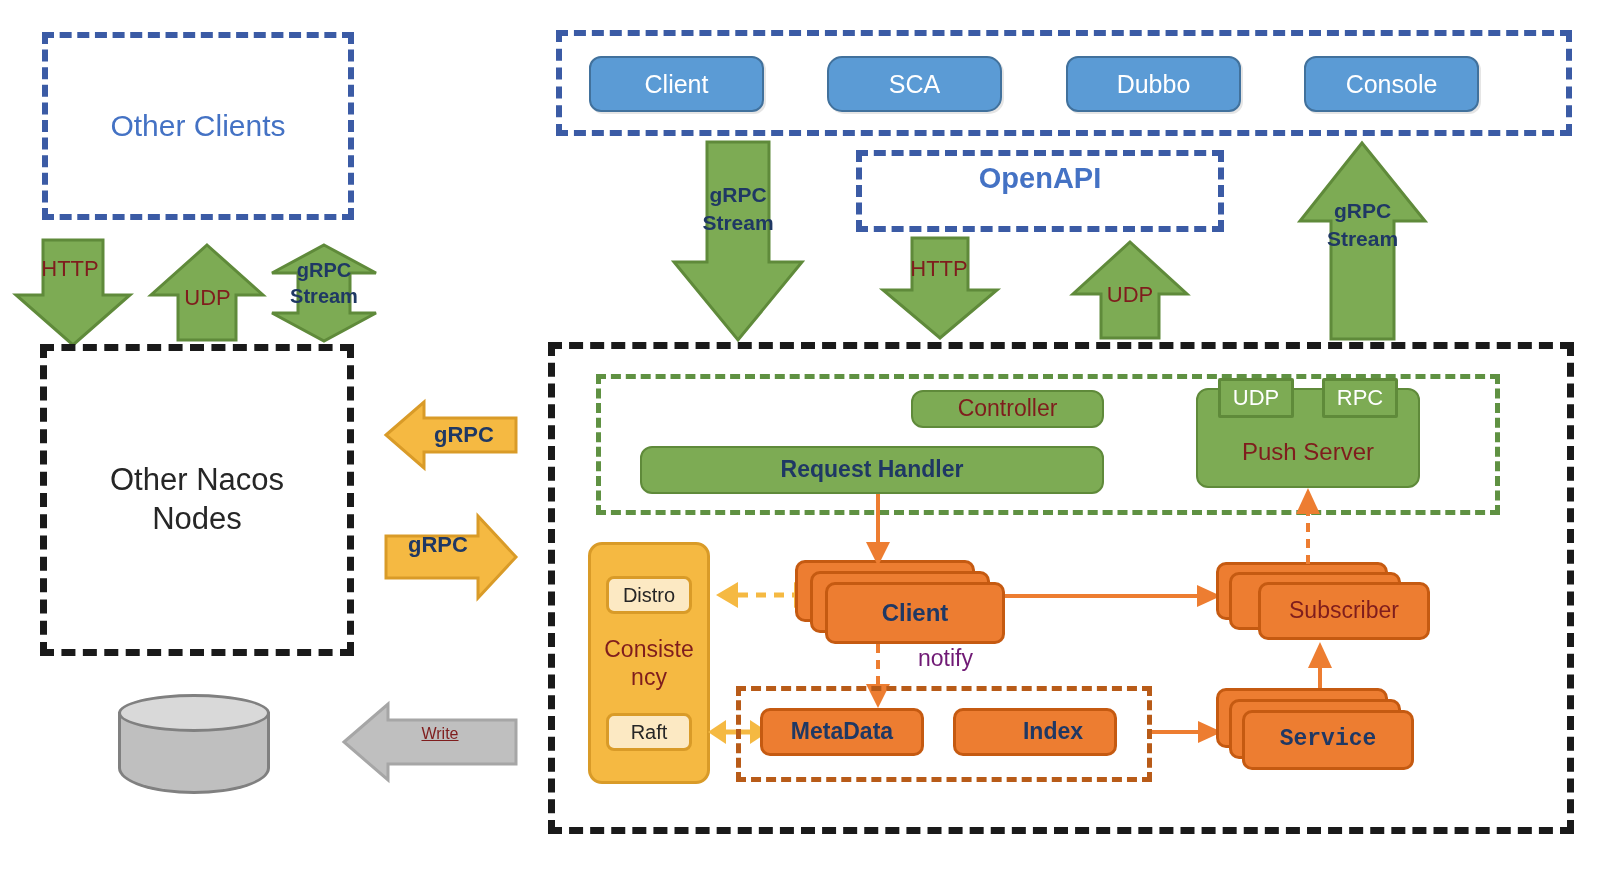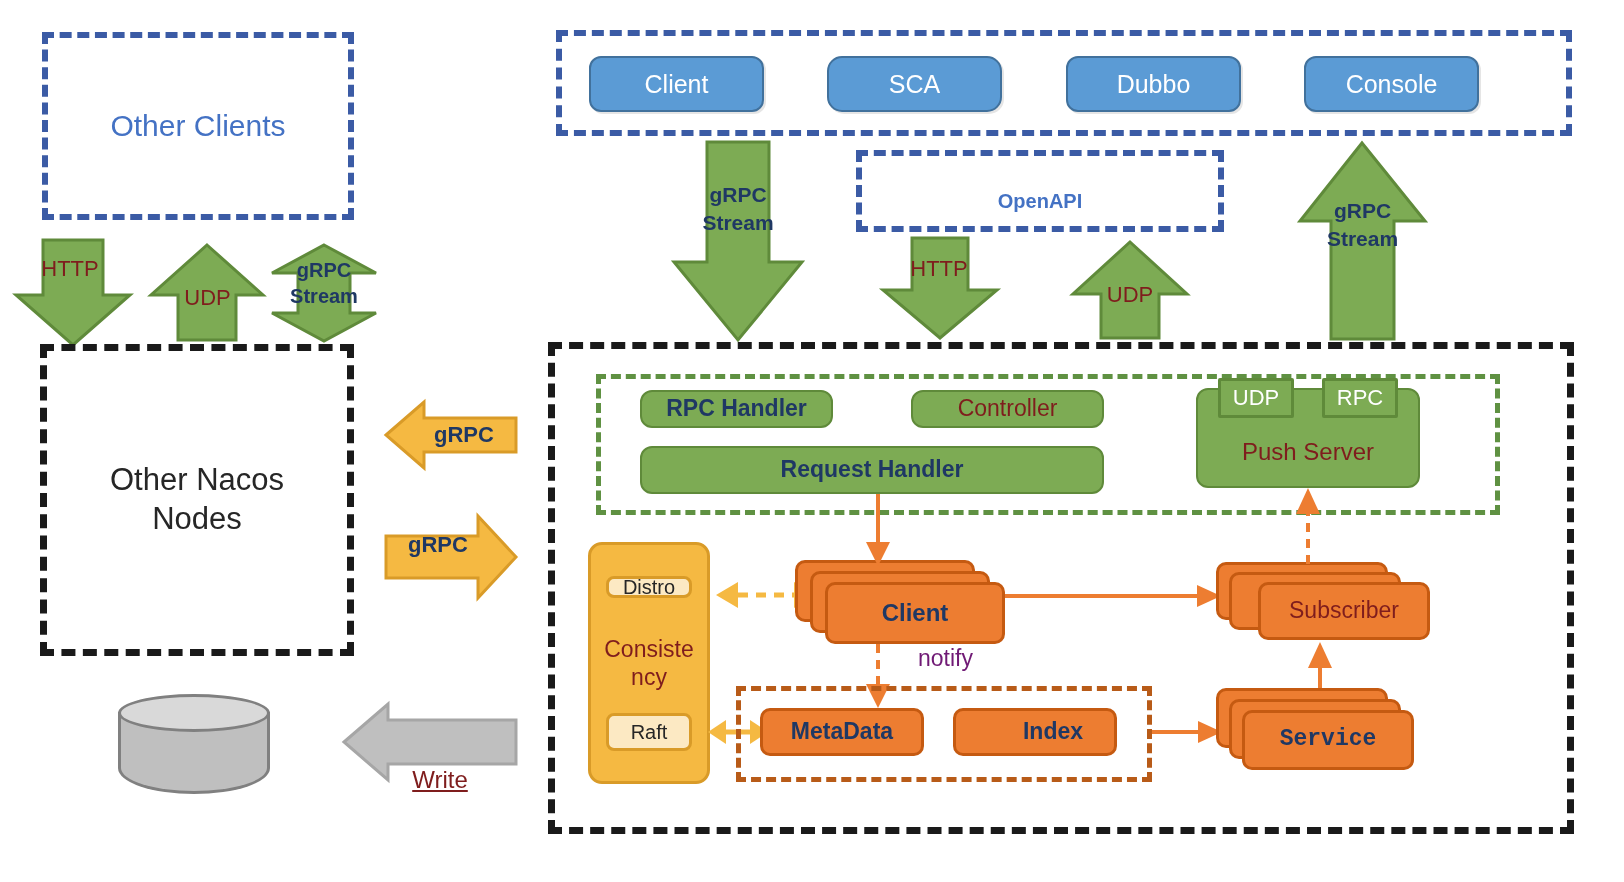--- a/index.html
+++ b/index.html
@@ -94,21 +94,21 @@
     <polygon points="0,24 92,24 92,4 130,45 92,86 92,66 0,66" fill="#F5B942" stroke="#D99B28" stroke-width="3"></polygon>
   </svg>
   <div class="abs ctr navy" style="left:388px;top:528px;width:100px;height:34px;font-size:22px;">gRPC</div>
 
   <div class="abs cyl-body" style="left:118px;top:712px;width:152px;height:82px;"></div>
   <div class="abs cyl-top" style="left:118px;top:694px;width:152px;height:38px;"></div>
 
   <svg class="abs" style="left:344px;top:702px;width:172px;height:80px;">
     <polygon points="0,40 44,2 44,18 172,18 172,62 44,62 44,78" fill="#BFBFBF" stroke="#A6A6A6" stroke-width="3"></polygon>
   </svg>
-  <div class="abs ctr white" style="left:380px;top:762px;width:120px;height:36px;font-size:24px;text-decoration:underline;">Write</div>
+  <div class="abs ctr white" style="left:380px;top:716px;width:120px;height:36px;font-size:16px;text-decoration:underline;">Write</div>
 
   <div class="abs dash-blue" style="left:556px;top:30px;width:1016px;height:106px;"></div>
 
   <div class="abs blue-box ctr" style="left:589px;top:56px;width:175px;height:56px;">
     <span>Client</span>
   </div>
   <div class="abs blue-box ctr" style="left:827px;top:56px;width:175px;height:56px;border-radius:15px;">
     <span>SCA</span>
   </div>
   <div class="abs blue-box ctr" style="left:1066px;top:56px;width:175px;height:56px;">
@@ -118,21 +118,21 @@
     <span>Console</span>
   </div>
 
   <svg class="abs" style="left:674px;top:142px;width:128px;height:198px;">
     <polygon points="33,0 95,0 95,120 128,120 64,198 0,120 33,120" fill="#7DAB54" stroke="#5F8A3A" stroke-width="3"></polygon>
   </svg>
   <div class="abs ctr navy" style="left:674px;top:182px;width:128px;height:26px;font-size:21px;">gRPC</div>
   <div class="abs ctr navy" style="left:674px;top:210px;width:128px;height:26px;font-size:21px;">Stream</div>
 
   <div class="abs dash-blue" style="left:856px;top:150px;width:368px;height:82px;"></div>
-  <div class="abs ctr blue-txt" style="left:856px;top:160px;width:368px;height:82px;font-size:20px;font-weight:bold;">OpenAPI</div>
+  <div class="abs ctr blue-txt" style="left:856px;top:137px;width:368px;height:82px;font-size:29px;font-weight:bold;">OpenAPI</div>
 
   <svg class="abs" style="left:881px;top:238px;width:116px;height:100px;">
     <polygon points="31,0 87,0 87,52 116,52 59,100 2,52 31,52" fill="#7DAB54" stroke="#5F8A3A" stroke-width="3"></polygon>
   </svg>
   <div class="abs ctr white" style="left:886px;top:252px;width:106px;height:34px;font-size:22px;">HTTP</div>
 
   <svg class="abs" style="left:1071px;top:242px;width:118px;height:96px;">
     <polygon points="59,0 116,52 88,52 88,96 30,96 30,52 2,52" fill="#7DAB54" stroke="#5F8A3A" stroke-width="3"></polygon>
   </svg>
   <div class="abs ctr white" style="left:1076px;top:278px;width:108px;height:34px;font-size:22px;">UDP</div>
@@ -140,43 +140,40 @@
   <svg class="abs" style="left:1300px;top:143px;width:125px;height:196px;">
     <polygon points="62,0 125,78 94,78 94,196 31,196 31,78 0,78" fill="#7DAB54" stroke="#5F8A3A" stroke-width="3"></polygon>
   </svg>
   <div class="abs ctr navy" style="left:1300px;top:198px;width:125px;height:26px;font-size:21px;">gRPC</div>
   <div class="abs ctr navy" style="left:1300px;top:226px;width:125px;height:26px;font-size:21px;">Stream</div>
 
   <div class="abs dash-black" style="left:548px;top:342px;width:1026px;height:492px;"></div>
 
   <div class="abs dash-green" style="left:596px;top:374px;width:904px;height:141px;"></div>
 
-  <div class="abs green-box ctr navy" style="left:640px;top:390px;width:193px;height:38px;">
-    <span>RPC Handler</span>
-  </div>
 
   <div class="abs green-box ctr white" style="left:911px;top:390px;width:193px;height:38px;">
     <span>Controller</span>
   </div>
 
   <div class="abs green-box ctr navy" style="left:640px;top:446px;width:464px;height:48px;">
     <span>Request Handler</span>
   </div>
 
   <div class="abs green-box" style="left:1196px;top:388px;width:224px;height:100px;"></div>
   <div class="abs green-sq ctr" style="left:1218px;top:378px;width:76px;height:40px;">
     <span>UDP</span>
   </div>
   <div class="abs green-sq ctr" style="left:1322px;top:378px;width:76px;height:40px;">
     <span>RPC</span>
   </div>
   <div class="abs ctr white" style="left:1196px;top:432px;width:224px;height:40px;font-size:24px;">Push Server</div>
 
   <div class="abs yel-box" style="left:588px;top:542px;width:122px;height:242px;"></div>
-  <div class="abs yel-inner ctr" style="left:606px;top:576px;width:86px;height:22px;">
+  <div class="abs yel-inner ctr" style="left:606px;top:576px;width:86px;height:38px;">
     <span>Distro</span>
   </div>
   <div class="abs white" style="left:588px;top:628px;width:122px;height:70px;display:flex;flex-direction:column;align-items:center;justify-content:center;font-size:23px;line-height:1.22;">
     <span>Consiste</span>
     <span>ncy</span>
   </div>
   <div class="abs yel-inner ctr" style="left:606px;top:713px;width:86px;height:38px;">
     <span>Raft</span>
   </div>
 

